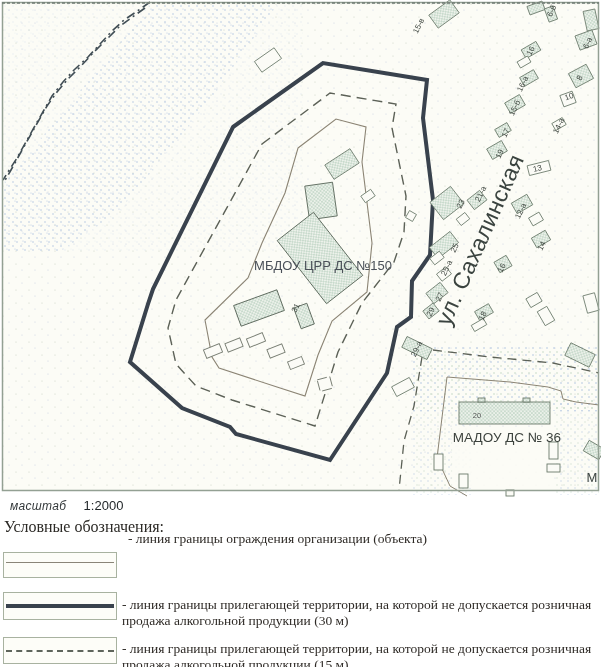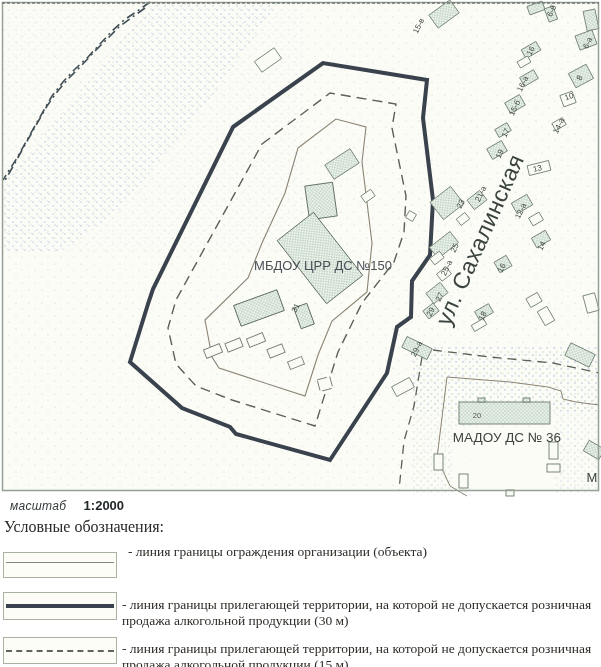--- a/index.html
+++ b/index.html
@@ -2,35 +2,35 @@
 <html><head>
 <meta charset="utf-8">
 <style>
   html,body{margin:0;padding:0;background:#ffffff;}
   .page{position:relative;width:601px;height:667px;background:#ffffff;overflow:hidden;
         font-family:"Liberation Sans",sans-serif;}
   svg text{font-family:"Liberation Sans",sans-serif;}
   .sl{font-size:8px;fill:#434a44;text-anchor:middle;}
   .scale-row{position:absolute;left:10px;top:498px;font-size:12px;color:#33383a;}
   .scale-word{font-family:"Liberation Sans",sans-serif;letter-spacing:.3px;font-style:italic;}
-  .scale-val{font-weight:bold;font-size:13px;margin-left:14px;color:#23282b;}
+  .scale-val{font-weight:normal;font-size:13px;margin-left:14px;color:#23282b;}
   .legend-title{position:absolute;left:4px;top:518px;font-family:"Liberation Serif",serif;
         font-size:16px;color:#2c2a26;}
   .swatch{position:absolute;left:3px;width:114px;background:#fdfdf8;border:1px solid #a8b2a0;
         box-sizing:border-box;}
   .swatch .inner{position:absolute;left:2px;right:2px;top:50%;}
   .sw1{top:552px;height:26px;}
   .sw1 .inner{border-top:1.5px solid #8a8578;margin-top:-3px;}
   .sw2{top:592px;height:28px;}
   .sw2 .inner{border-top:4px solid #39424d;margin-top:-2px;}
   .sw3{top:637px;height:27px;}
   .sw3 .inner{border-top:2px dashed #5f655c;margin-top:-1px;}
   .legend-text{position:absolute;font-family:"Liberation Serif",serif;font-size:13.5px;
         line-height:16px;color:#2e2a26;width:472px;}
-  .lt1{left:128px;top:544px;}
+  .lt1{left:128px;top:531px;}
   .lt2{left:122px;top:597px;}
   .lt3{left:122px;top:641px;}
 </style>
 </head>
 <body>
 
 <div class="page">
 
 <svg width="601" height="497" viewBox="0 0 601 497">
   <defs>

